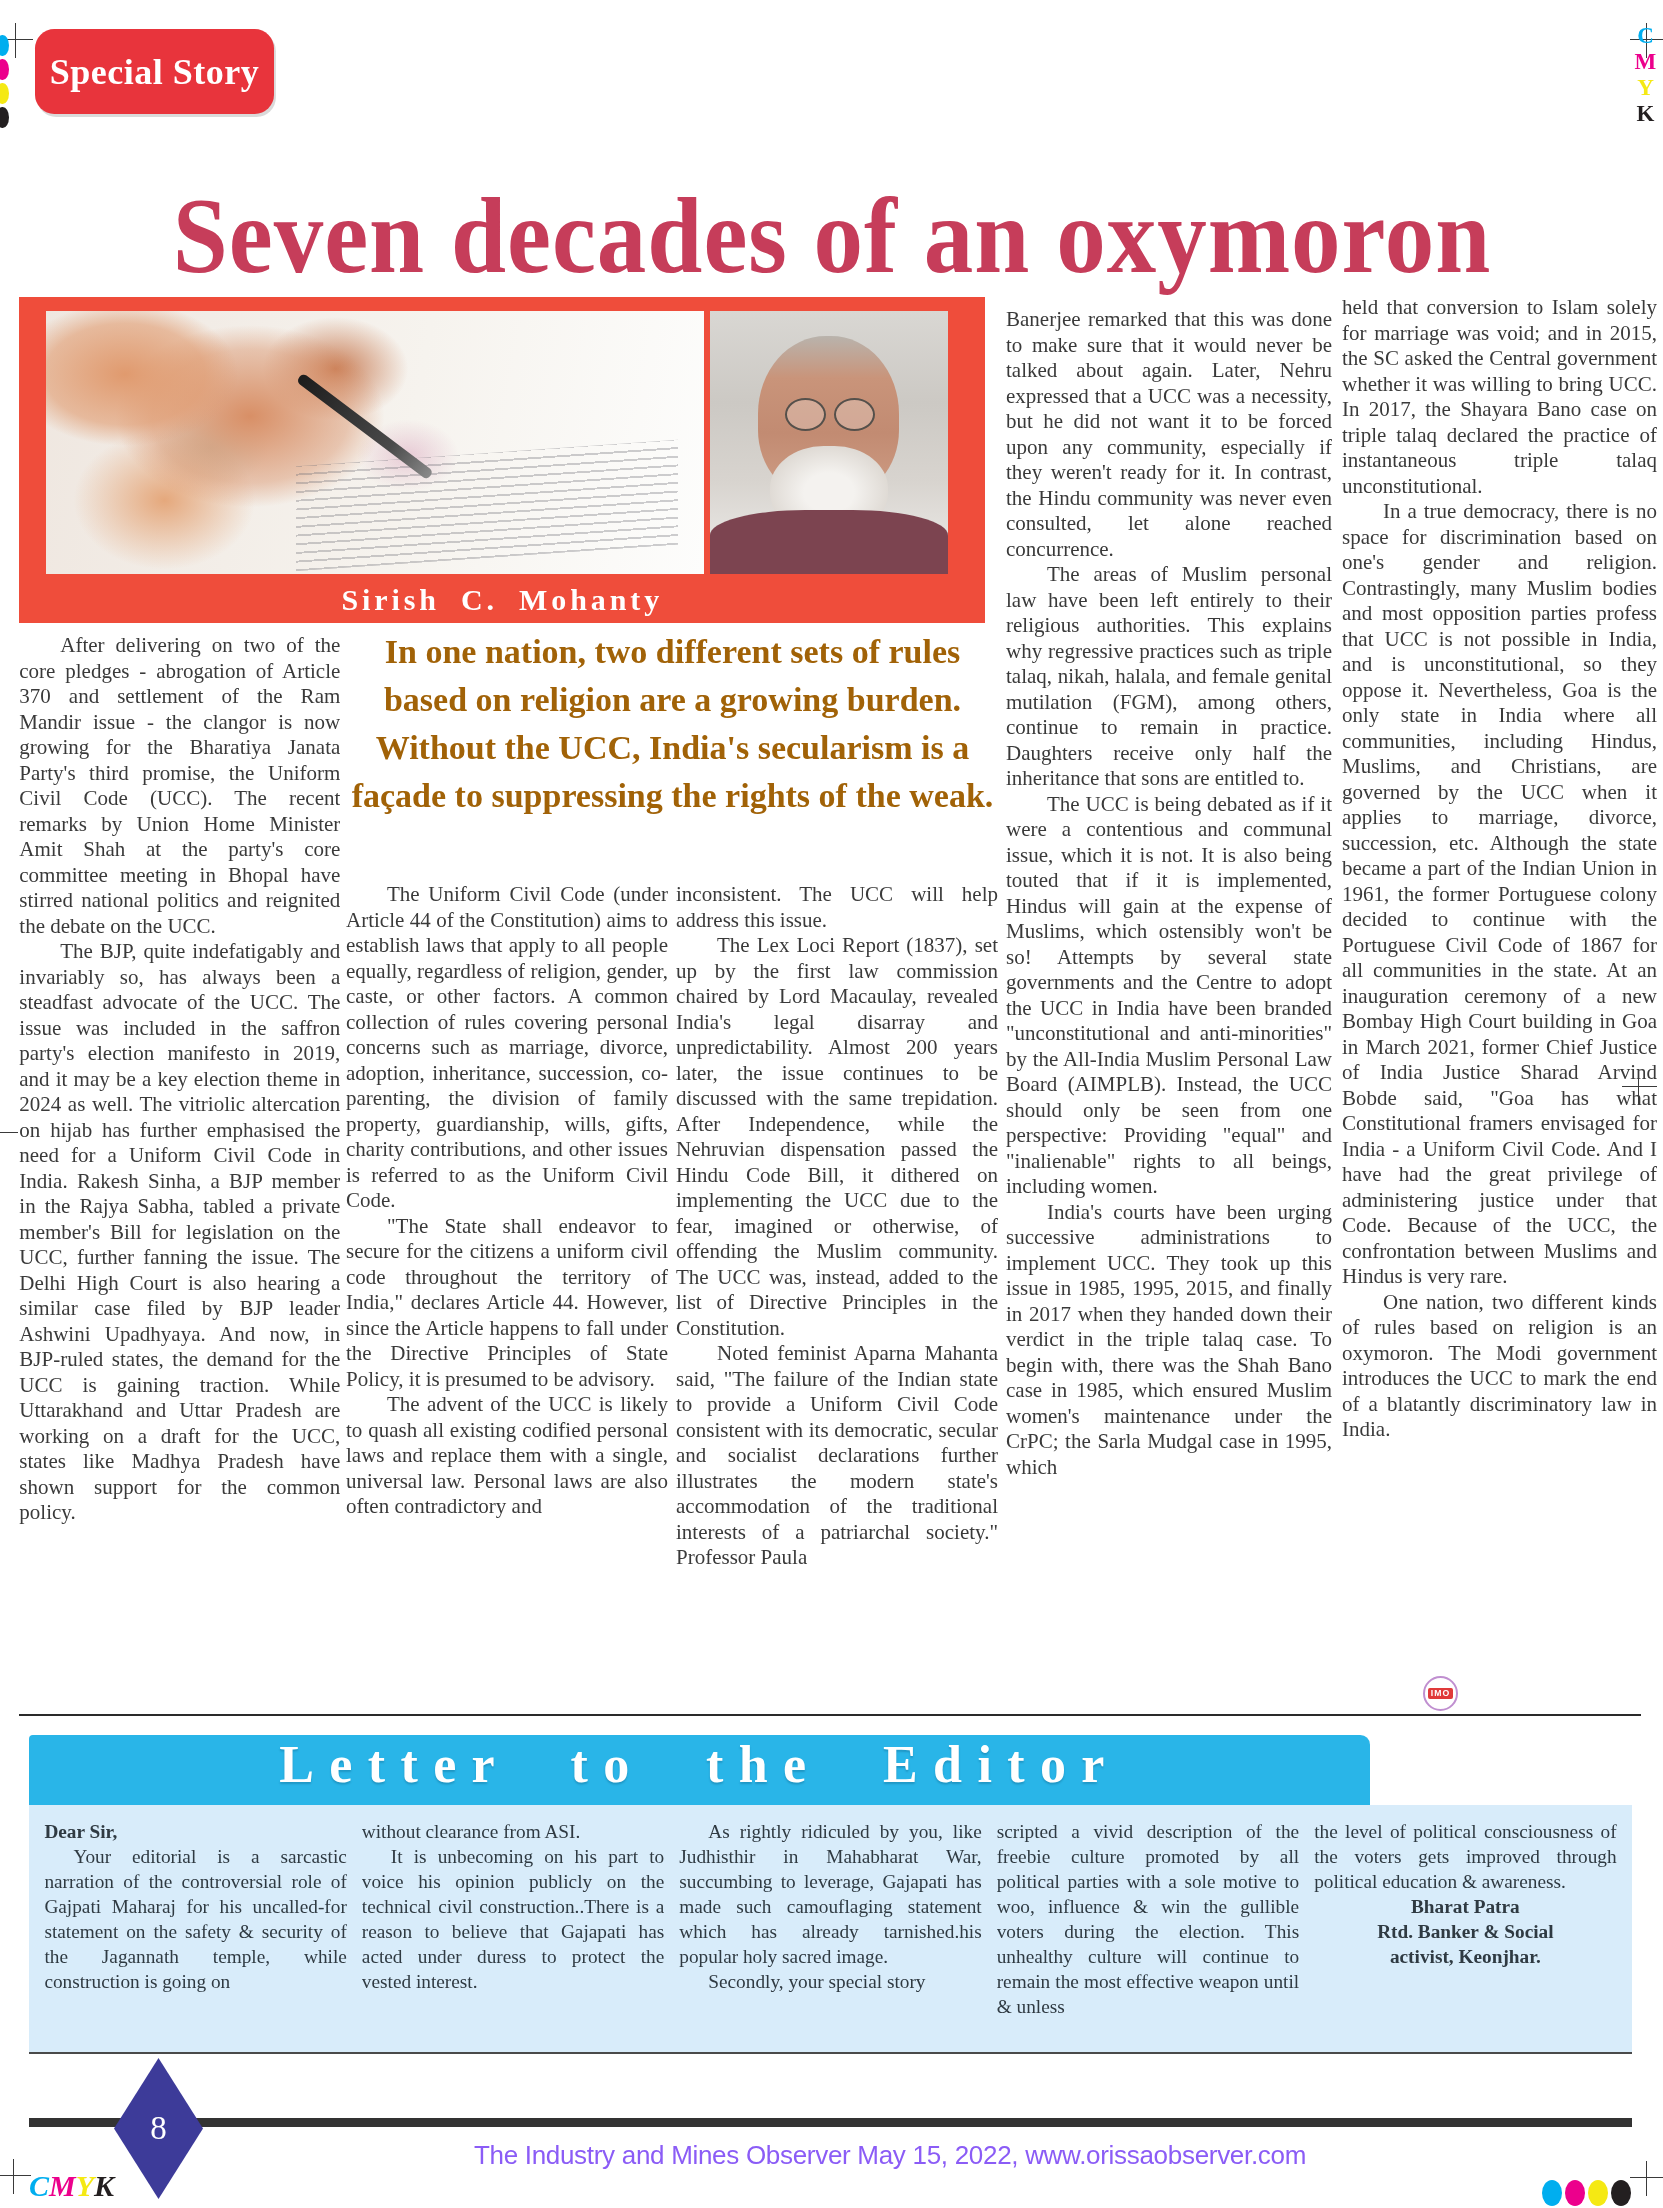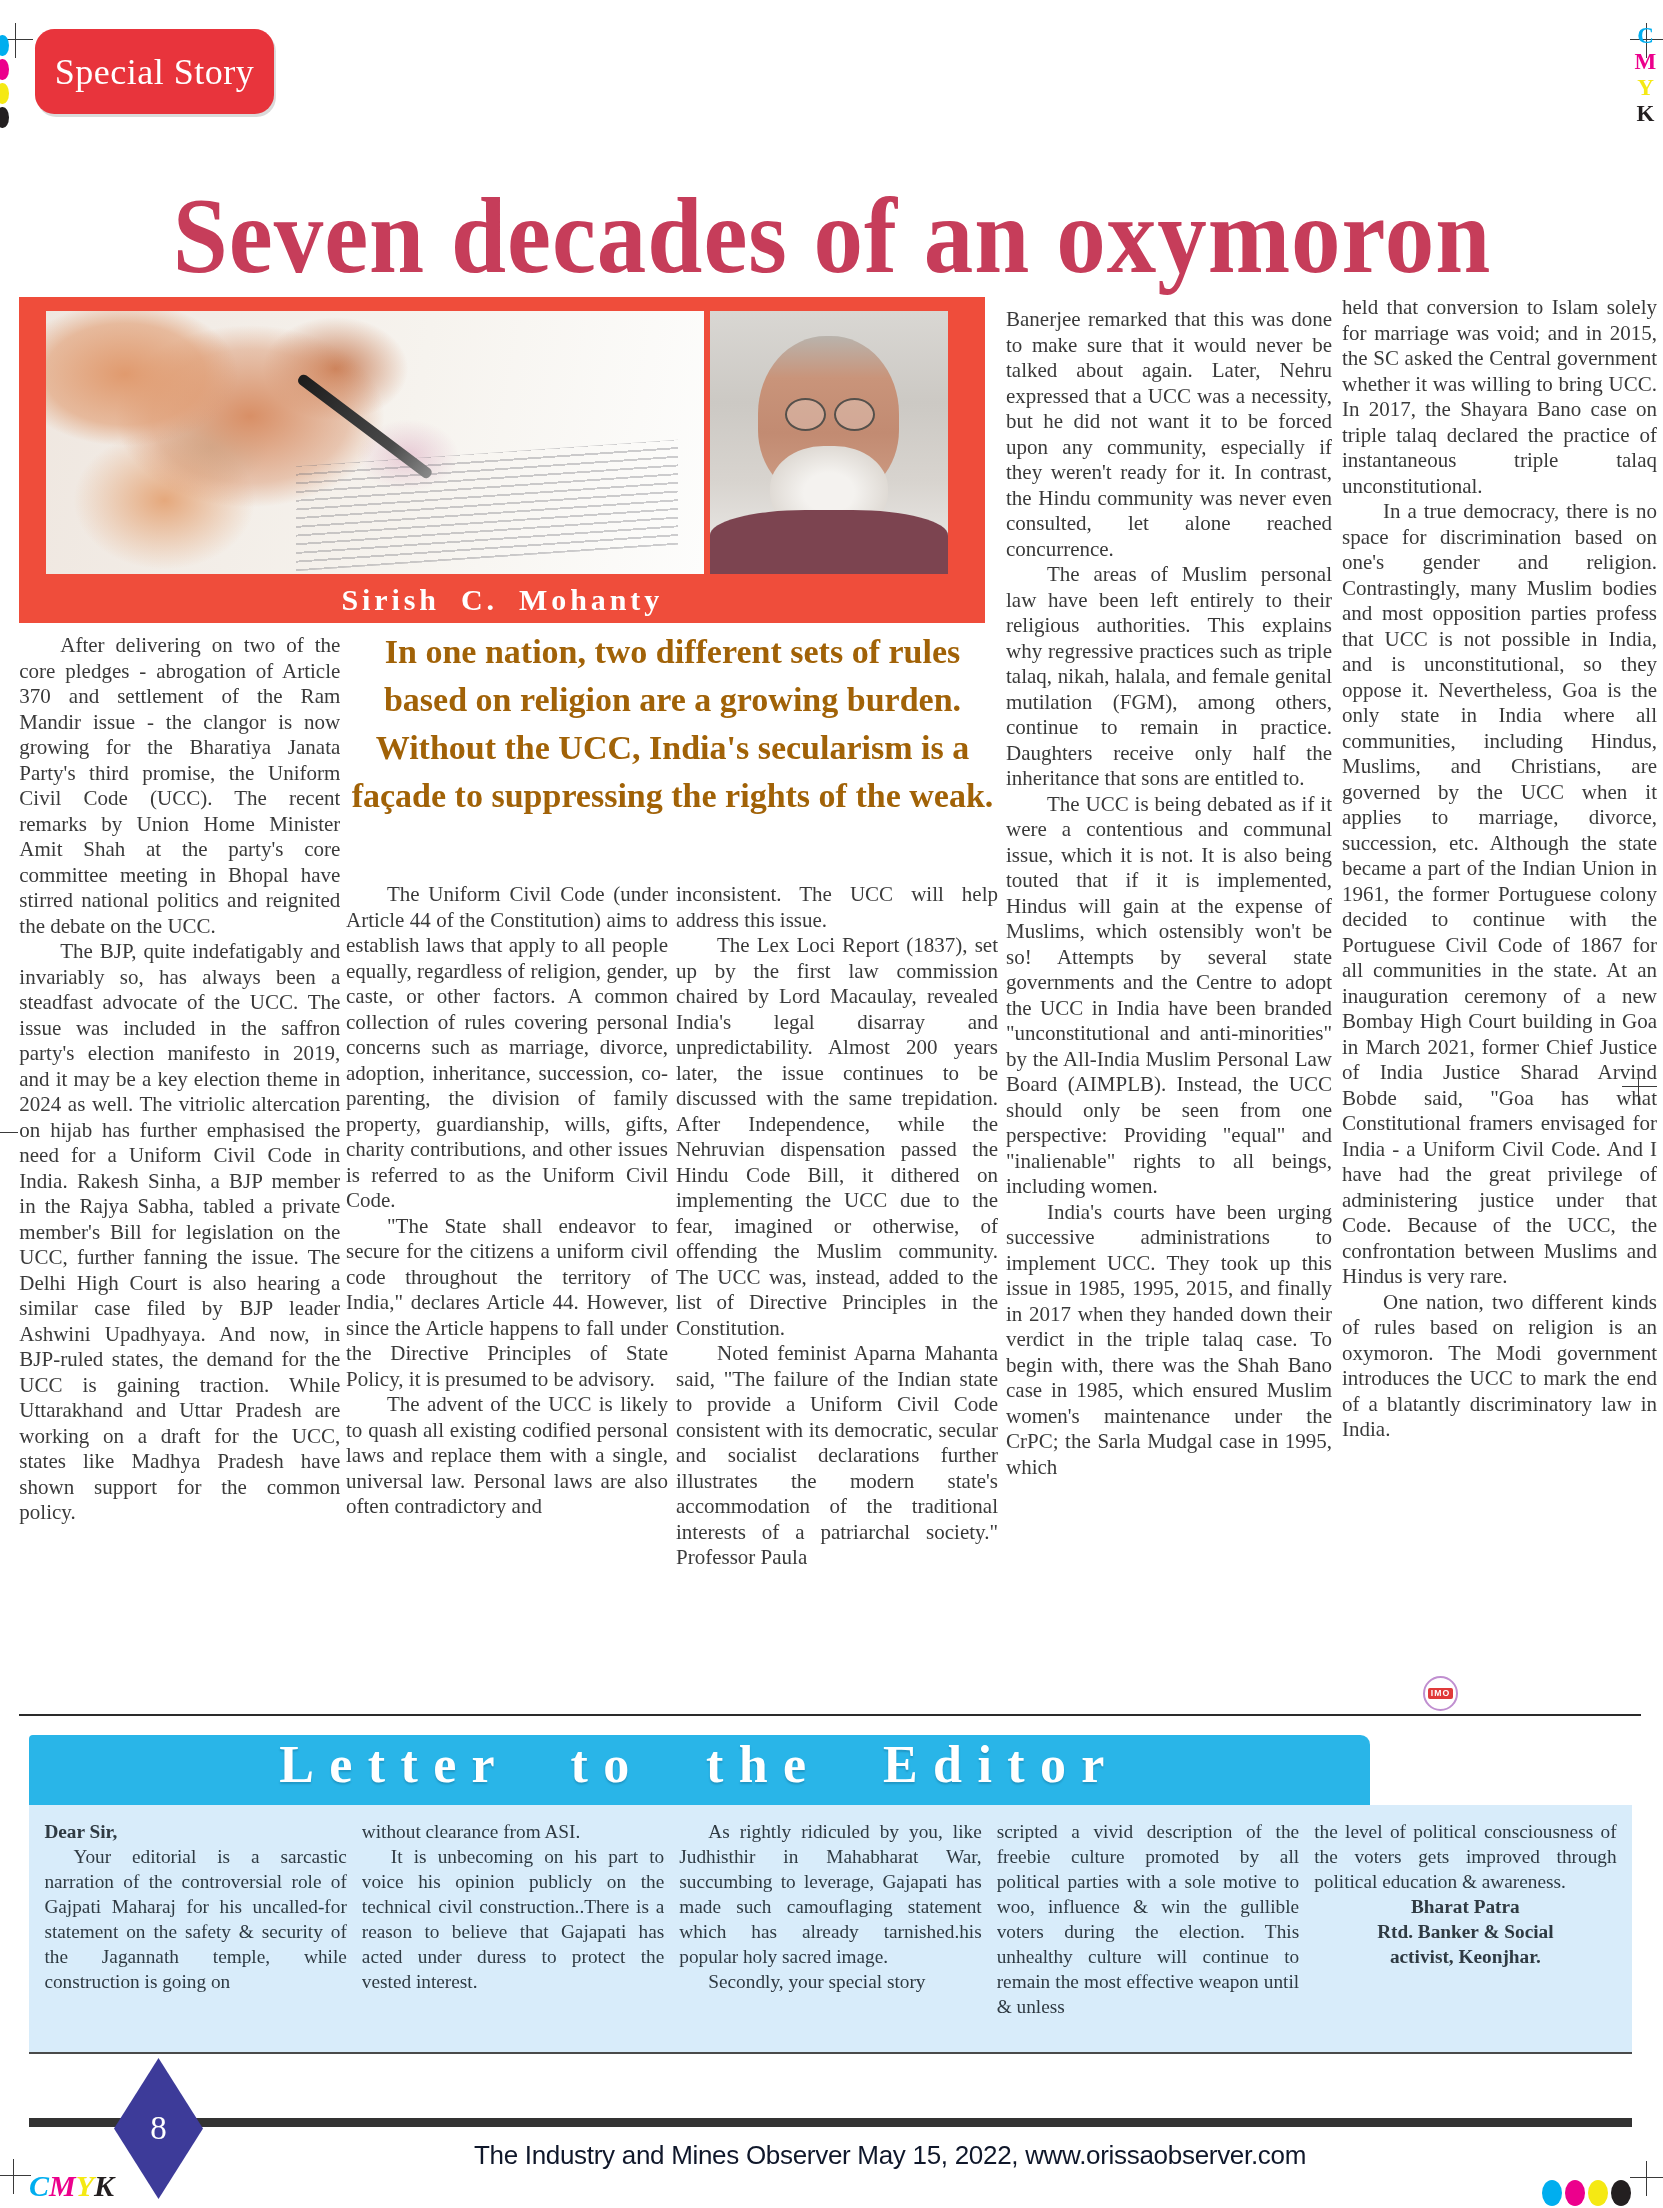--- a/index.html
+++ b/index.html
@@ -12,21 +12,21 @@
   
   .reg { position:absolute; width:35px; height:35px; }
   .reg::before { content:""; position:absolute; left:0; right:0; top:16.4px; border-top:1.9px solid #3a3a3a; }
   .reg::after  { content:""; position:absolute; top:0; bottom:0; left:16.4px; border-left:1.9px solid #3a3a3a; }
   .dotcol span { display:block; width:12.6px; height:21px; border-radius:50%; margin-bottom:2.9px; }
   .cmyk-stack { position:absolute; right:7.7px; top:23px; text-align:center; font-weight:bold; font-size:23px; line-height:26px; font-family:"Liberation Serif", serif; }
 
   
   .badge { left:35px; top:29px; width:239px; height:85px; background:#e8343c; border-radius:19.3px;
            display:flex; align-items:center; justify-content:center; box-shadow:1.9px 2.9px 0 rgba(150,150,150,.35); }
-  .badge span { color:#fff; font-weight:normal; font-size:36px; letter-spacing:0.5px; }
+  .badge span { color:#fff; font-weight:bold; font-size:36px; letter-spacing:0.5px; }
 
   
   .headline { left:0; right:0; top:180px; text-align:center; color:#c63d5a; font-weight:bold;
               font-size:99px; line-height:1.05; letter-spacing:1px; transform:scaleY(1.08); transform-origin:center top; }
 
   
   .frame { left:19.3px; top:297px; width:966px; height:326px; background:#ef4d3b; }
   .hand-photo { position:absolute; left:27px; top:13.5px; width:658px; height:263px; overflow:hidden;
     background:
       radial-gradient(145px 92px at 12% 24%, #e09a6e 0%, rgba(224,154,110,.6) 55%, rgba(224,154,110,0) 78%),
@@ -83,21 +83,21 @@
   .salut { font-weight:bold; text-indent:0 !important; text-align:left !important; }
   .sig p { text-indent:0 !important; text-align:center !important; font-weight:bold; }
 
   
   .fbar { left:29px; top:2118px; width:1603px; height:8.7px; background:#333333; }
   .diamond { left:114px; top:2058px; width:89px; height:141px; background:#3d3b99;
              clip-path:polygon(50% 0,100% 50%,50% 100%,0 50%);
              display:flex; align-items:center; justify-content:center; }
   .diamond span { color:#fff; font-size:33px; font-family:"Liberation Serif", serif; }
   .ftext { left:116px; right:0; top:2140px; text-align:center; font-family:"Liberation Sans", sans-serif;
-           font-size:26px; color:#0f172a; letter-spacing:-0.3px; }
+           font-size:26px; color:#8b5cf6; letter-spacing:-0.3px; }
   .cmyk-b { left:29px; top:2169px; font-weight:bold; font-size:30px;font-style:italic; }
   .dots-b { right:33px; top:2180px; }
   .dots-b span { display:inline-block; width:20px; height:26px; border-radius:50%; margin-left:2.9px; }
   .cC { color:#00aeef; } .cM { color:#ec008c; } .cY { color:#f5e913; } .cK { color:#231f20; }
   .bC { background:#00aeef; } .bM { background:#ec008c; } .bY { background:#f5e913; } .bK { background:#231f20; }
 </style>
 </head>
 <body>
 
 <div id="page">

